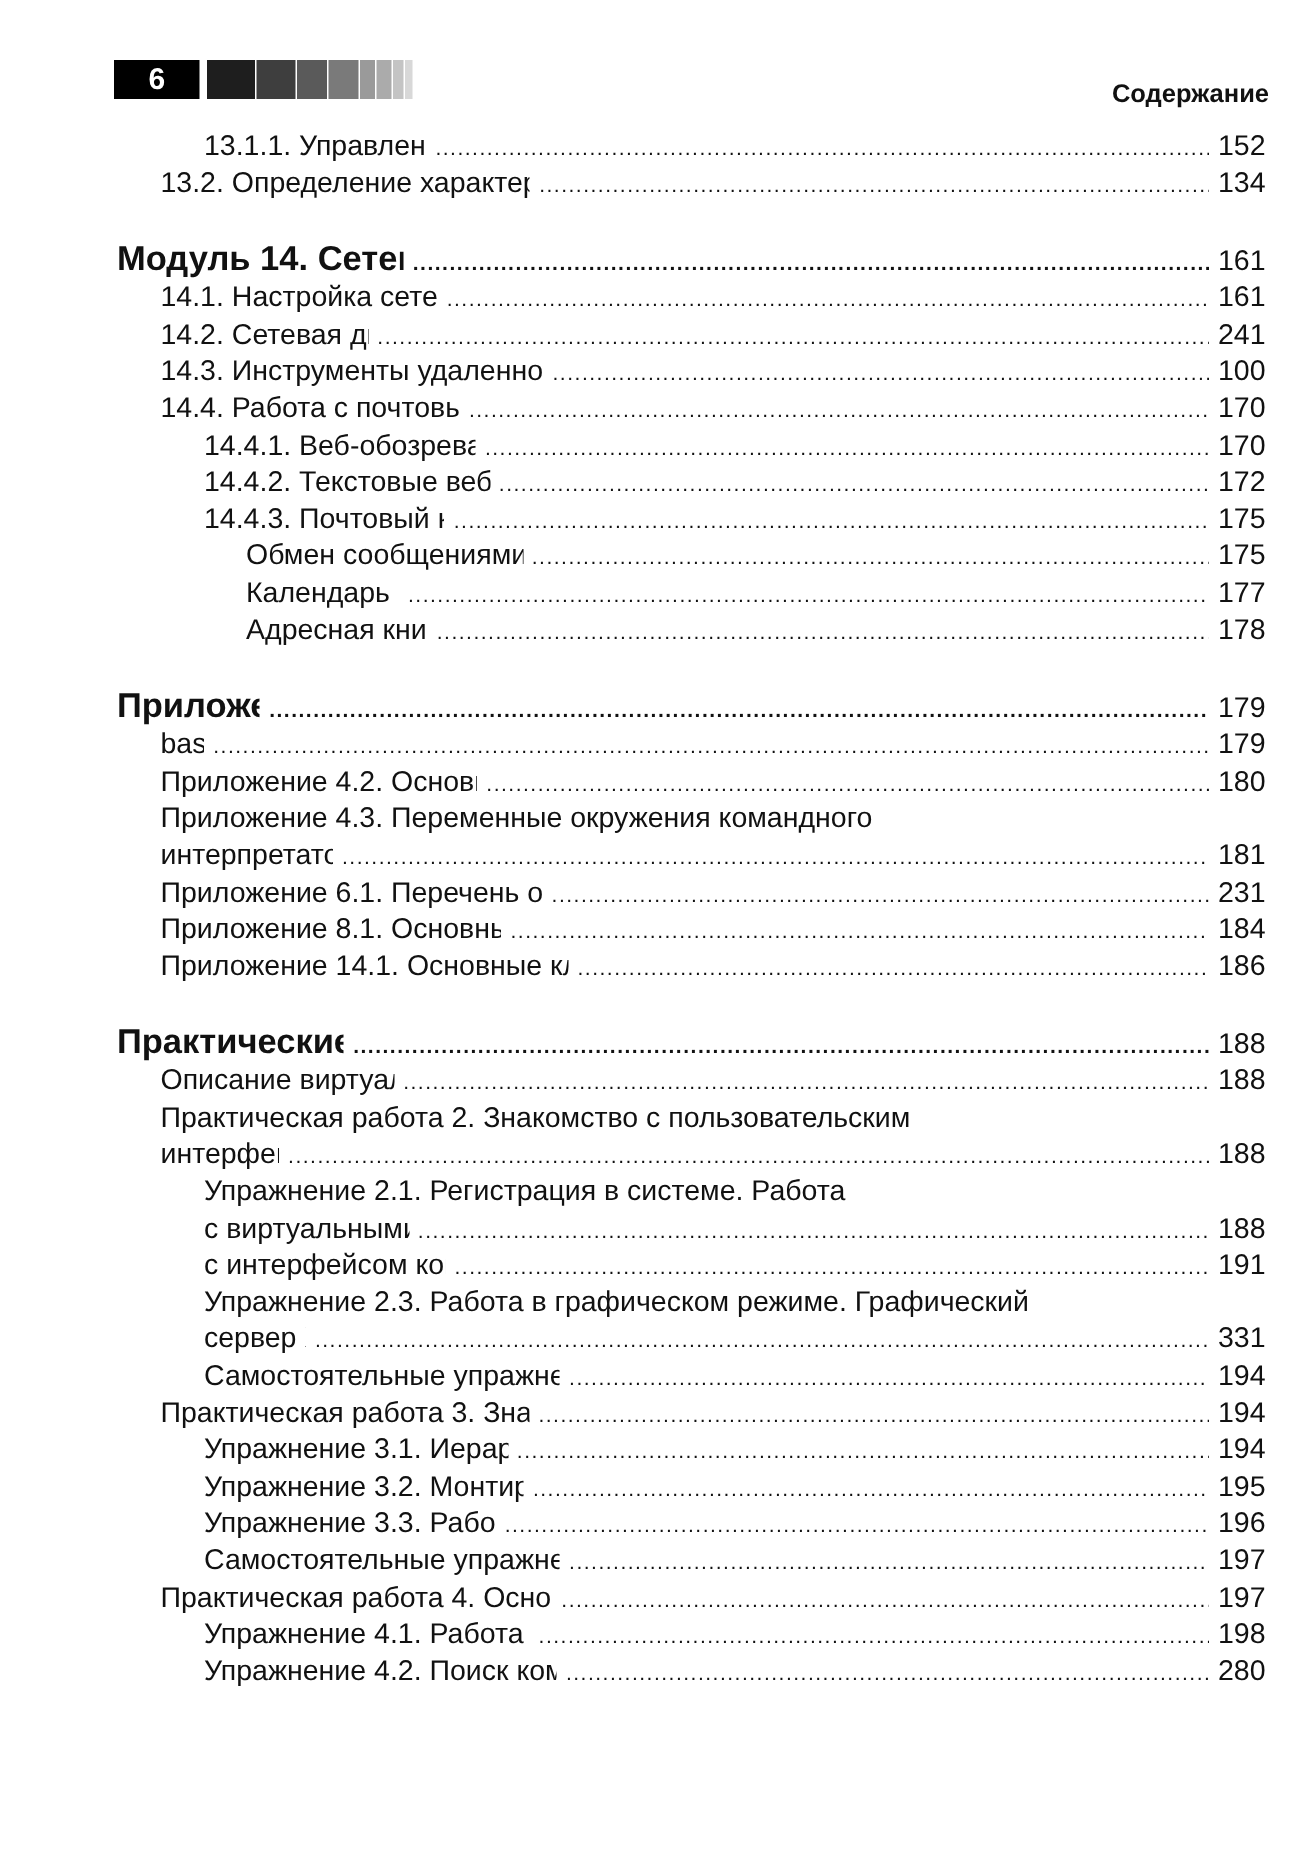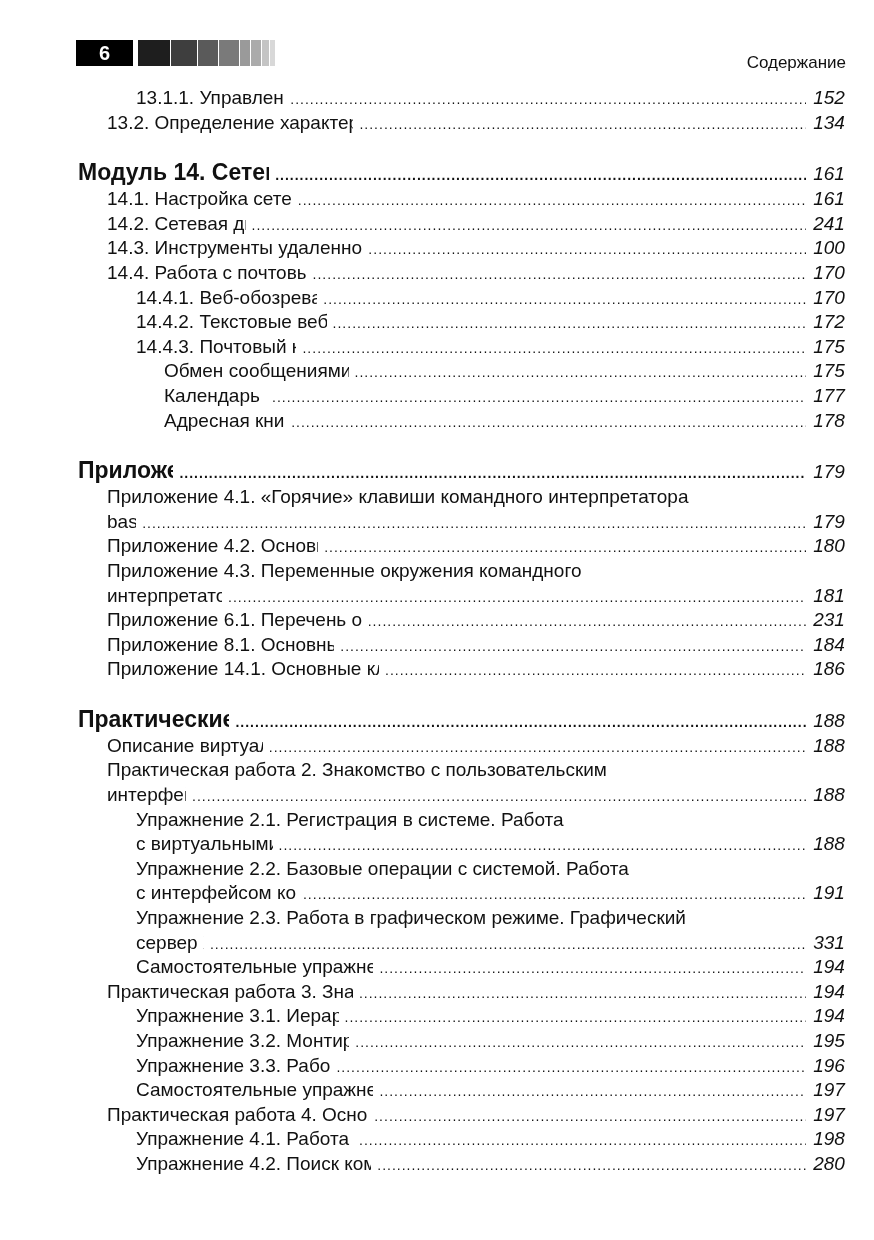--- a/index.html
+++ b/index.html
@@ -2,27 +2,27 @@
 <html><head>
 <meta charset="utf-8">
 <style>
   html, body { margin: 0; padding: 0; background: #ffffff; }
   body { width: 874px; height: 1240px; position: relative; overflow: hidden;
          font-family: "Liberation Sans", "DejaVu Sans", sans-serif; color: #111; }
   .header { position: absolute; left: 76px; top: 40px; width: 770px; height: 33px; }
   .pagebox { position: absolute; left: 0; top: 0; width: 57px; height: 26px; background: #000;
              color: #fff; font-weight: bold; font-size: 20px; text-align: center; line-height: 26px; }
   .bar { position: absolute; top: 0; height: 26px; }
-  .running-title { position: absolute; right: 0; top: 13px; font-size: 17px; }
+  .running-title { position: absolute; right: 0; top: 13px; font-size: 17px; font-weight: bold; }
   .toc { position: absolute; left: 78px; top: 86px; width: 768px; }
   .row { display: flex; align-items: baseline; font-size: 19px; height: 24.6px; line-height: 24.6px; white-space: nowrap; }
   .row .t { flex: 0 1 auto; overflow: hidden; }
   .row .d { flex: 1 1 auto; overflow: hidden; margin: 0 6px; color: #111; letter-spacing: 1px; font-size: 14px; }
   .row .d::after { content: "................................................................................................................................................................................................"; }
-  .row .p { flex: 0 0 auto; min-width: 34px; text-align: center; font-style: italic; }
+  .row .p { flex: 0 0 auto; min-width: 34px; text-align: left; }
   .row.big { font-size: 23px; font-weight: bold; height: 30px; line-height: 30px; }
   .row.big .p { font-weight: normal; font-size: 19px; }
   .row.nodots .d::after { content: ""; }
   .gap { height: 22px; }
   .l0 { padding-left: 0; }
   .l1 { padding-left: 29px; }
   .l2 { padding-left: 58px; }
   .l3 { padding-left: 86px; }
 </style>
 </head>
@@ -109,25 +109,20 @@
       <span class="t">Адресная книга Evolution</span>
       <span class="d"></span>
       <span class="p">178</span>
     </div>
     <div class="gap"></div>
     <div class="row l0 big">
       <span class="t">Приложения</span>
       <span class="d"></span>
       <span class="p">179</span>
     </div>
-    <div class="row l1 nodots">
-      <span class="t">Приложение 4.1. «Горячие» клавиши командного интерпретатора</span>
-      <span class="d"></span>
-      <span class="p"></span>
-    </div>
     <div class="row l1">
       <span class="t">bash</span>
       <span class="d"></span>
       <span class="p">179</span>
     </div>
     <div class="row l1">
       <span class="t">Приложение 4.2. Основные команды ОС Linux</span>
       <span class="d"></span>
       <span class="p">180</span>
     </div>
@@ -180,25 +175,20 @@
     <div class="row l2 nodots">
       <span class="t">Упражнение 2.1. Регистрация в системе. Работа</span>
       <span class="d"></span>
       <span class="p"></span>
     </div>
     <div class="row l2">
       <span class="t">с виртуальными консолями</span>
       <span class="d"></span>
       <span class="p">188</span>
     </div>
-    <div class="row l2 nodots">
-      <span class="t">Упражнение 2.2. Базовые операции с системой. Работа</span>
-      <span class="d"></span>
-      <span class="p"></span>
-    </div>
     <div class="row l2">
       <span class="t">с интерфейсом командной строки</span>
       <span class="d"></span>
       <span class="p">191</span>
     </div>
     <div class="row l2 nodots">
       <span class="t">Упражнение 2.3. Работа в графическом режиме. Графический</span>
       <span class="d"></span>
       <span class="p"></span>
     </div>

